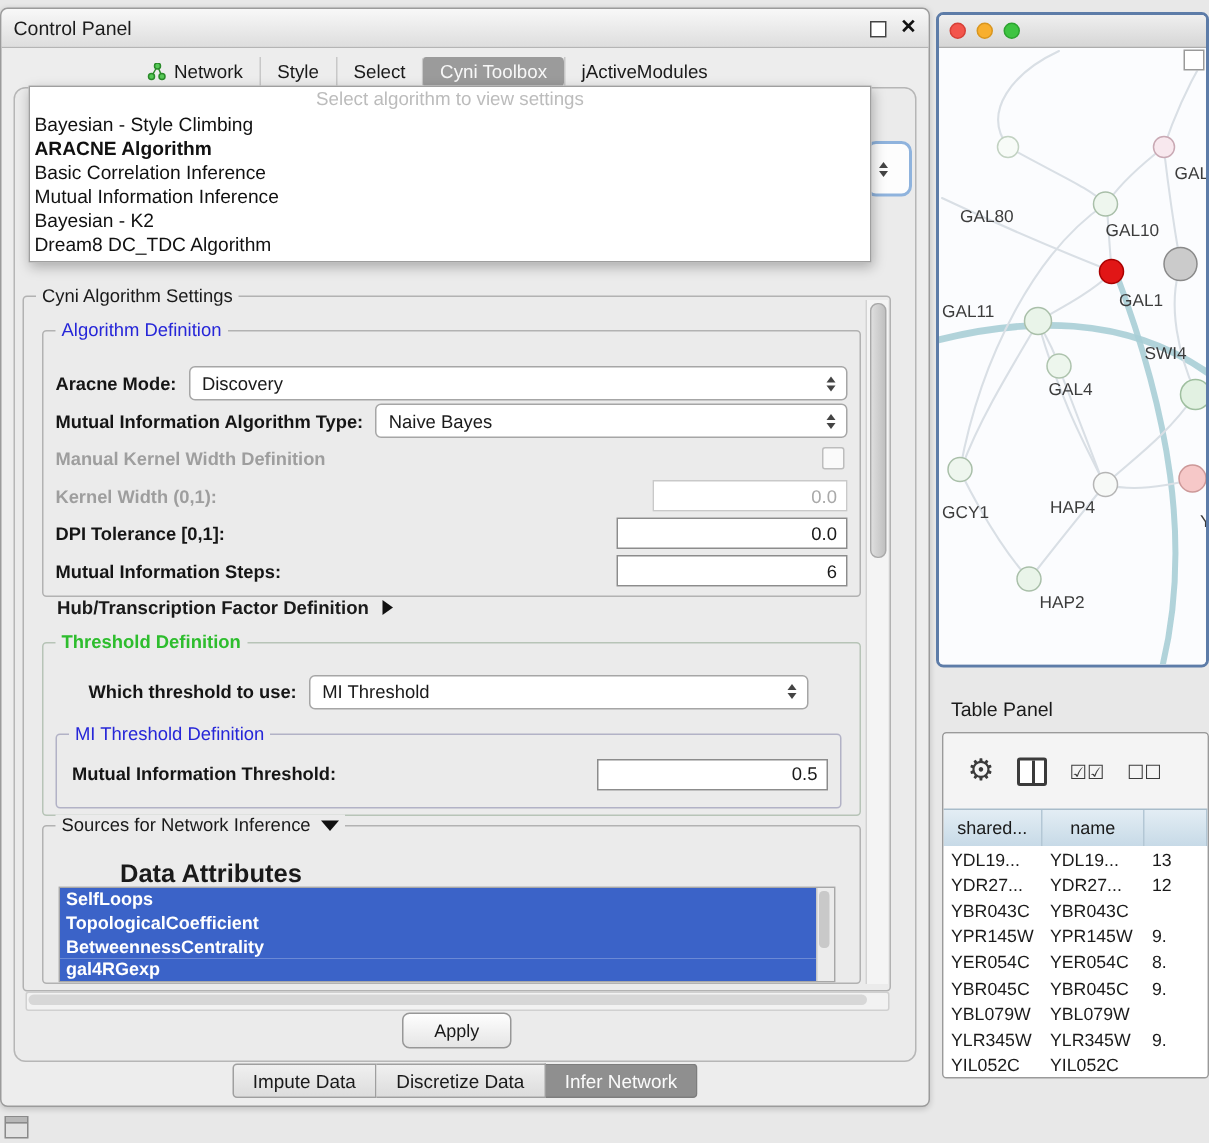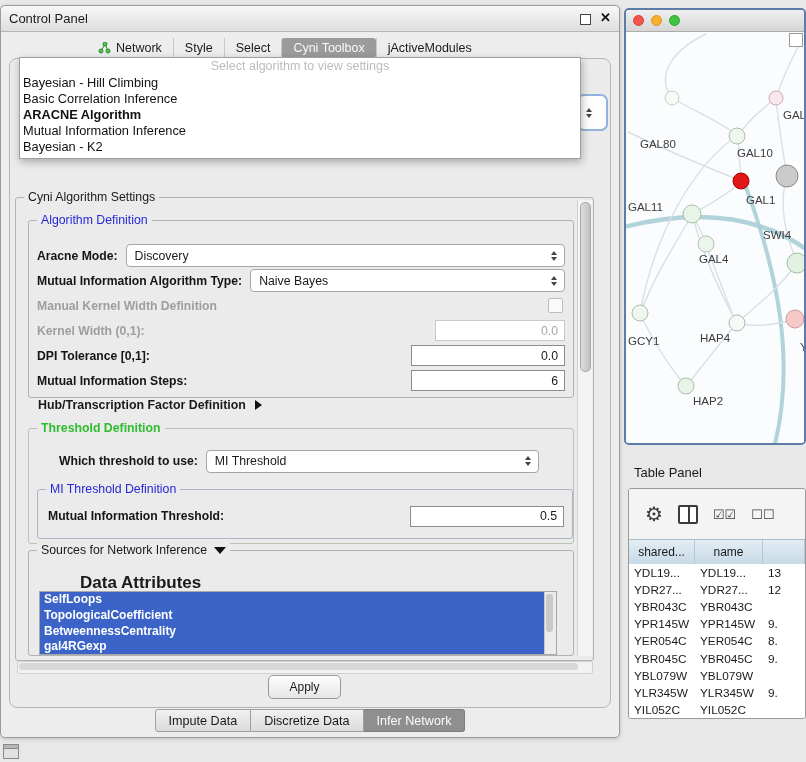--- a/index.html
+++ b/index.html
@@ -62,21 +62,21 @@
       display:flex;align-items:center;justify-content:flex-end;padding:0 6px;}
   .nfield.disabled{border-color:#c9c9c9;color:#a9a9a9;}
   .checkbox{width:13px;height:13px;border:1px solid #bdbdbd;border-radius:2px;background:#fafafa;margin-right:2px;}
 
   .hub-row{position:absolute;left:22px;top:200px;display:flex;align-items:center;font-size:12.4px;font-weight:bold;}
   .tri-right{width:0;height:0;border-top:5.5px solid transparent;border-bottom:5.5px solid transparent;border-left:7.5px solid #111;margin-left:9px;}
   .tri-down-lg{width:0;height:0;border-left:6px solid transparent;border-right:6px solid transparent;border-top:7.5px solid #111;margin-left:7px;}
 
   .threshold-group{left:12px;top:230px;width:544px;height:114px;border-color:#b7c4b7;}
   .which-row{display:flex;align-items:center;height:24px;margin:20px 34px 0 30px;}
-  .mi-subgroup{position:relative;margin:16px 0 0 8px;height:48px;border:1px solid #b2b2c6;border-radius:3px;}
+  .mi-subgroup{position:relative;margin:16px 12px 0 8px;height:48px;border:1px solid #b2b2c6;border-radius:3px;}
   .mi-row{display:flex;align-items:center;height:24px;padding:14px 8px 0 10px;}
 
   .sources-group{left:12px;top:352px;width:544px;height:104px;}
   .attr-label{position:absolute;left:10px;top:22px;font-size:17px;font-weight:bold;padding-left:41px;}
   .attr-list{position:absolute;left:10px;top:40px;right:16px;height:62px;background:#fff;
       border:1px solid #a8a8a8;overflow:hidden;font-weight:bold;}
   .attr-item{height:15.8px;line-height:15.8px;background:#3b63c8;color:#fff;font-size:12px;
       padding-left:4px;width:calc(100% - 15px);}
   .attr-scroll{position:absolute;right:0;top:0;bottom:0;width:11px;background:#ececec;border-left:1px solid #c8c8c8;}
   .attr-thumb{position:absolute;left:1px;top:2px;width:7px;height:38px;background:#c9c9c9;border-radius:3px;}
@@ -164,25 +164,26 @@
 
     <div class="combo-fragment">
       <span class="stepper">
         <span class="tri-up"></span>
           <span class="tri-dn"></span>
       </span>
     </div>
 
     <div class="algo-popup">
       <div class="algo-placeholder">Select algorithm to view settings</div>
-      <div class="algo-option">Bayesian - Hill Climbing</div>
+      <div class="algo-option">Bayesian - Style Climbing</div>
+      <div class="algo-option selected">ARACNE Algorithm</div>
       <div class="algo-option">Basic Correlation Inference</div>
-      <div class="algo-option selected">ARACNE Algorithm</div>
       <div class="algo-option">Mutual Information Inference</div>
       <div class="algo-option">Bayesian - K2</div>
+      <div class="algo-option">Dream8 DC_TDC Algorithm</div>
     </div>
 
     <div class="group settings-group">
       <span class="group-title">Cyni Algorithm Settings</span>
 
       <div class="group algdef">
         <span class="group-title blue">Algorithm Definition</span>
         <div class="algdef-rows">
           <div class="frow">
             <span class="flabel">Aracne Mode:</span>

